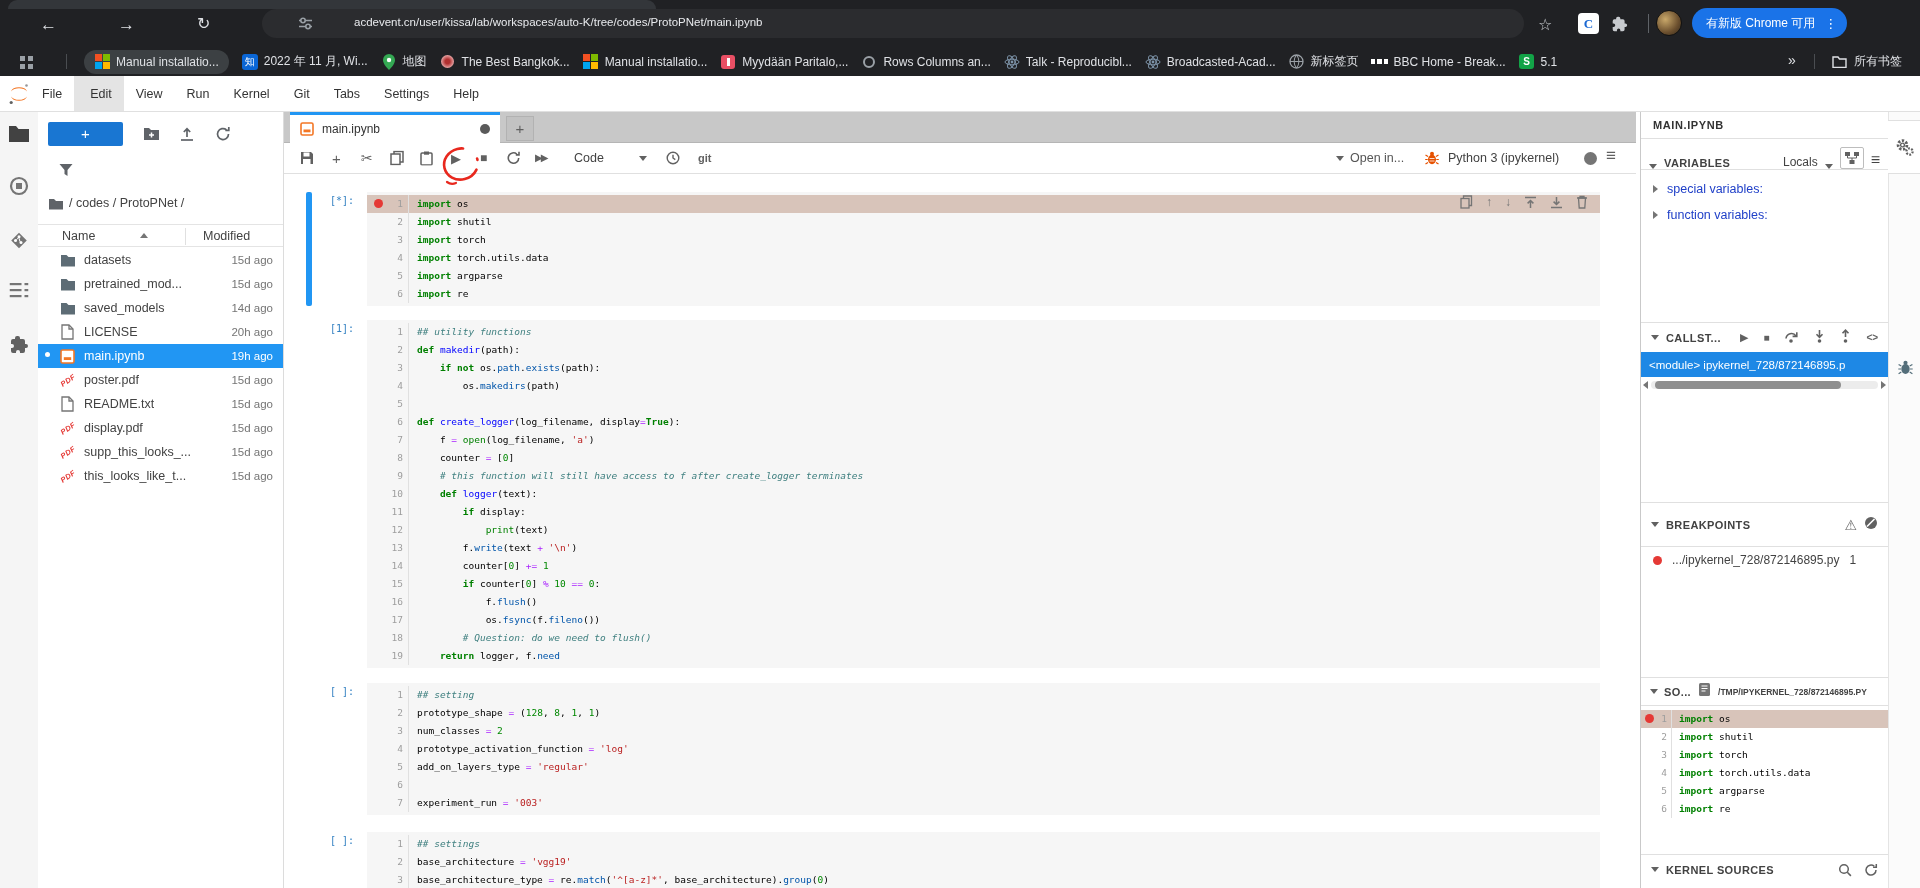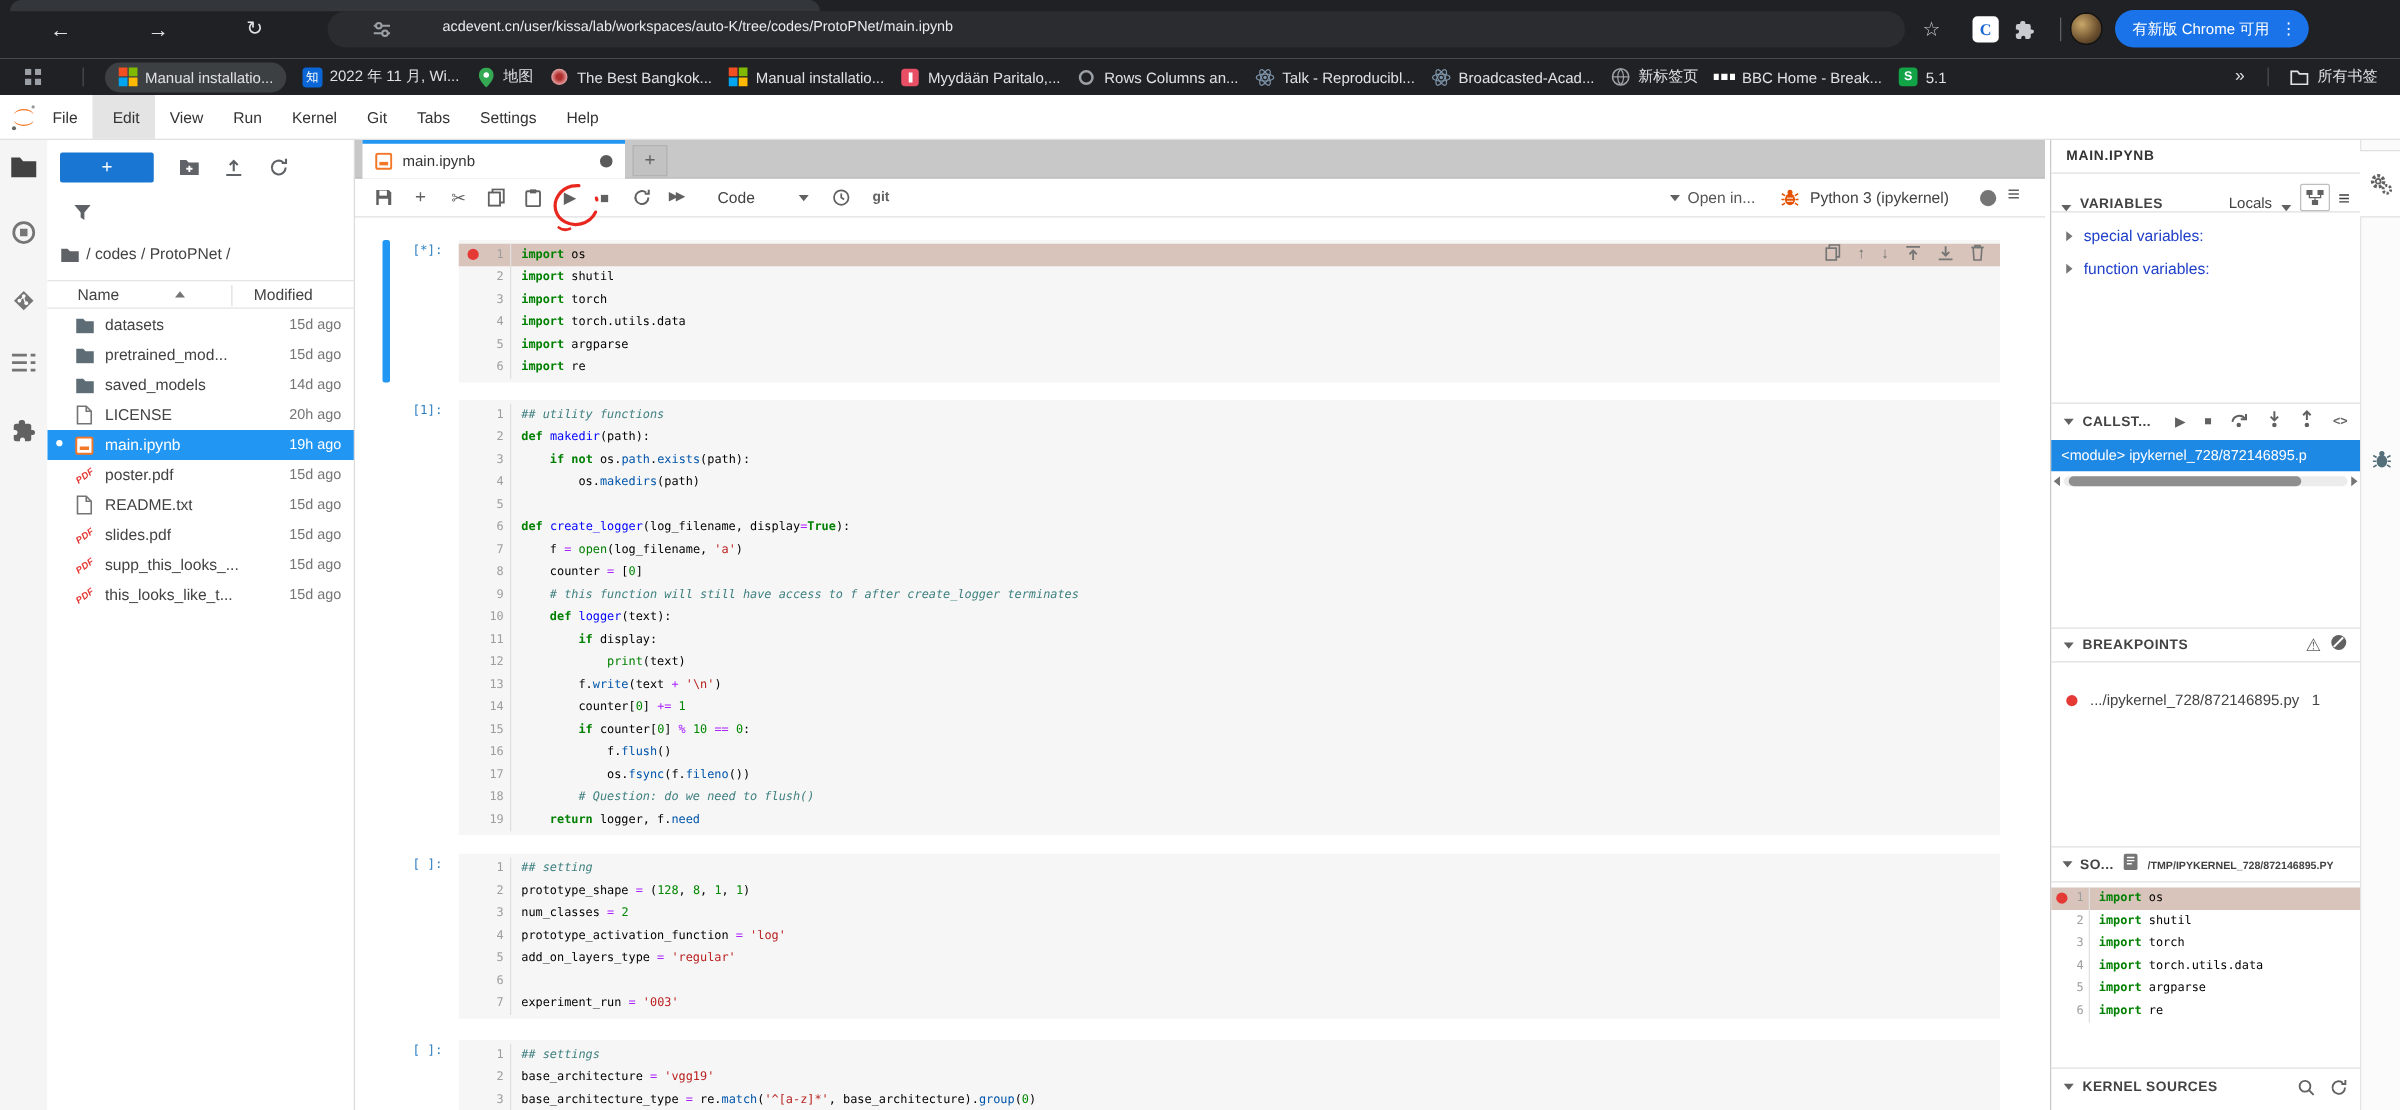--- a/index.html
+++ b/index.html
@@ -143,21 +143,21 @@
   .var-item { height:26px; display:flex; align-items:center; padding-left:12px; gap:9px; font-size:12.5px; color:#2040c8; cursor:pointer; }
   .cs-head { position:absolute; top:210px; left:0; right:0; height:30px; border-top:1px solid #e0e0e0; display:flex; align-items:center; padding:0 10px; gap:7px; }
   .cs-btns { display:flex; align-items:center; gap:15px; margin-left:12px; color:#616161; }
   .cs-btns > * { cursor:pointer; }
   .cs-frame { position:absolute; top:240px; left:0; right:0; height:25px; background:#1e88e5; color:#fff; font-size:11.5px; display:flex; align-items:center; padding-left:8px; white-space:nowrap; overflow:hidden; cursor:pointer; }
   .cs-scroll { position:absolute; top:267px; left:2px; right:2px; height:12px; display:flex; align-items:center; gap:3px; }
   .cs-scroll .track { flex:1; height:8px; background:#ececec; border-radius:4px; position:relative; }
   .cs-scroll .thumb { position:absolute; left:4px; width:82%; top:0; height:8px; background:#8f8f8f; border-radius:4px; cursor:grab; }
   .tri-l { width:0; height:0; border-top:4px solid transparent; border-bottom:4px solid transparent; border-right:5px solid #757575; cursor:pointer; }
   .tri-r { width:0; height:0; border-top:4px solid transparent; border-bottom:4px solid transparent; border-left:5px solid #757575; cursor:pointer; }
-  .bp-head { position:absolute; top:390px; left:0; right:0; height:28px; border-top:1px solid #e0e0e0; border-bottom:1px solid #e0e0e0; display:flex; align-items:center; padding:0 10px; gap:7px; }
+  .bp-head { position:absolute; top:390px; left:0; right:0; height:45px; border-top:1px solid #e0e0e0; border-bottom:1px solid #e0e0e0; display:flex; align-items:center; padding:0 10px; gap:7px; }
   .warn { margin-left:auto; font-size:14px; color:#616161; cursor:pointer; }
   .bp-row { position:absolute; top:438px; left:0; right:0; height:20px; display:flex; align-items:center; padding:0 12px; gap:10px; font-size:12px; color:#424242; cursor:pointer; }
   .bp-row .bpdot { margin-top:0; flex:none; }
   .src-head { position:absolute; top:565px; left:0; right:0; height:29px; border-top:1px solid #e0e0e0; border-bottom:1px solid #e0e0e0; display:flex; align-items:center; padding:0 9px; gap:6px; }
   .src-path { font-size:8.5px; font-weight:bold; color:#424242; white-space:nowrap; overflow:hidden; }
   .src-code { position:absolute; top:598px; left:0; right:0; }
   .src-code .crow .bpcol { width:17px; }
   .src-code .crow .ln { width:13px; padding-right:4px; }
   .src-code .crow .code { padding-left:7px; }
   .ks-head { position:absolute; top:742px; left:0; right:0; height:30px; border-top:1px solid #e0e0e0; display:flex; align-items:center; padding:0 10px; gap:7px; }
@@ -500,21 +500,21 @@
                 <path d="M9 1v4h4" fill="none" stroke="#757575" stroke-width="1.3"></path>
               </svg>
             </span>
             <span class="fname">README.txt</span>
             <span class="ftime">15d ago</span>
           </div>
           <div class="frow">
             <span class="fic">
               <span class="pdf-ic">PDF</span>
             </span>
-            <span class="fname">slides.pdf</span>
+            <span class="fname">display.pdf</span>
             <span class="ftime">15d ago</span>
           </div>
           <div class="frow">
             <span class="fic">
               <span class="pdf-ic">PDF</span>
             </span>
             <span class="fname">supp_this_looks_...</span>
             <span class="ftime">15d ago</span>
           </div>
           <div class="frow">

